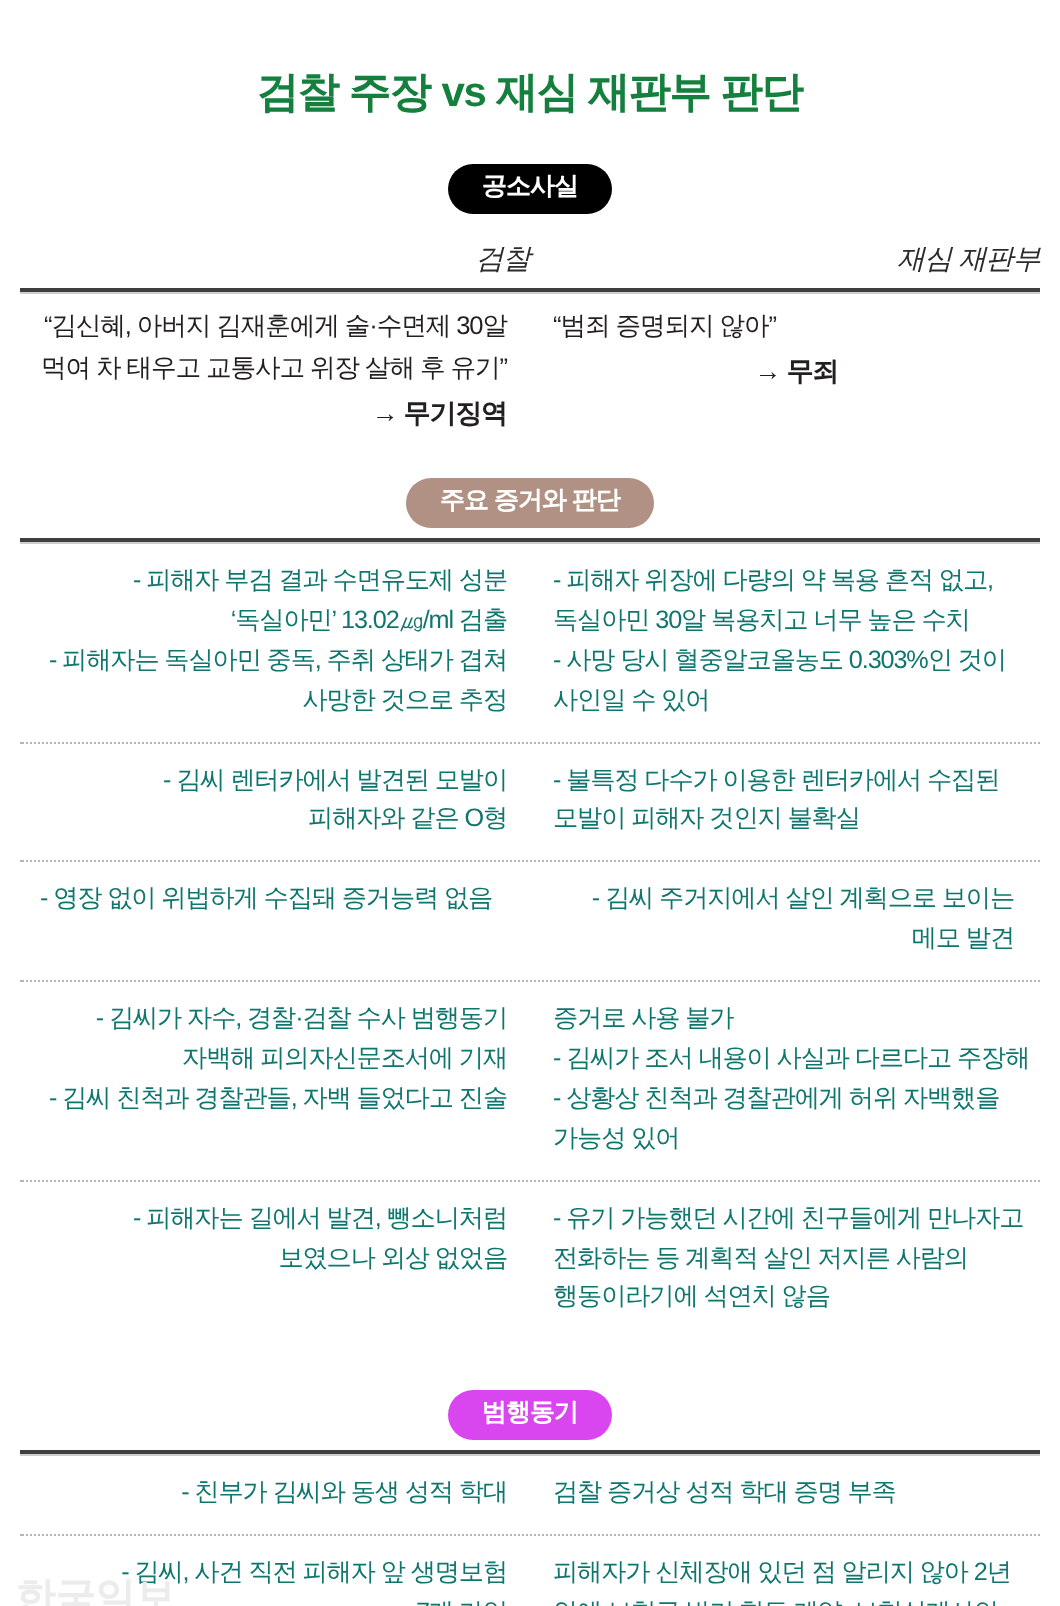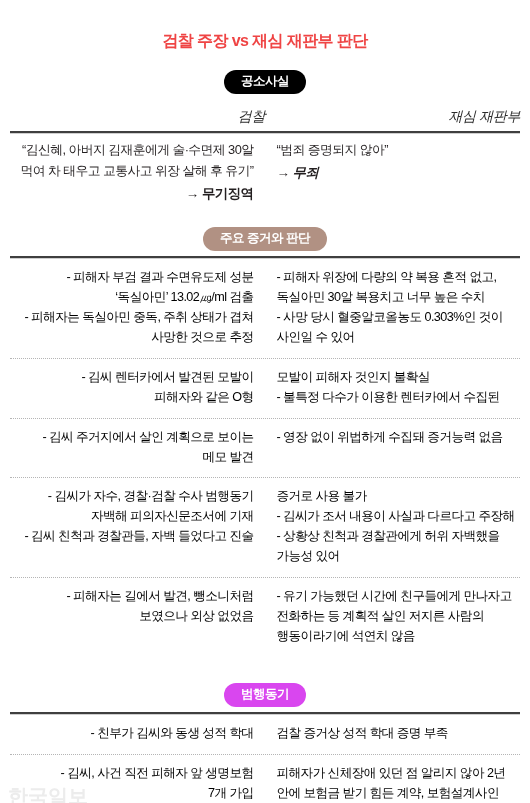--- a/index.html
+++ b/index.html
@@ -21,24 +21,24 @@
   .page {
     width: 530px;
     height: 803px;
     position: relative;
     padding: 0 10px;
   }
 
   
   .title {
     text-align: center;
-    font-size: 16px;
+    font-size: 21px;
     font-weight: bold;
     letter-spacing: -0.6px;
-    color: #ef4444;
+    color: #15803d;
     padding-top: 20px;
     line-height: 1.2;
   }
 
   
   .badge-row {
     display: flex;
     justify-content: center;
     align-items: center;
   }
@@ -91,21 +91,21 @@
   .cmp-row {
     display: flex;
     width: 100%;
     align-items: flex-start;
   }
   .cmp-row .cell {
     flex: 1 1 0;
     font-size: 12.6px;
     line-height: 1.58;
     letter-spacing: -0.55px;
-    color: #000000;
+    color: #0f766e;
     padding: 9px 0 10px 0;
     word-break: keep-all;
   }
   .cmp-row .cell.left {
     text-align: right;
     padding-right: 13px;
   }
   .cmp-row .cell.right {
     text-align: left;
     padding-left: 10px;
@@ -130,21 +130,21 @@
   .charge-cell.right { text-align: left;  padding-left: 10px; }
   .charge-cell p { margin: 0; }
   .verdict {
     font-weight: bold;
     font-size: 13.4px;
     letter-spacing: -0.5px;
     margin-top: 1px;
     display: block;
   }
   .charge-cell.left .verdict  { text-align: right; }
-  .charge-cell.right .verdict { text-align: left; font-style: italic; }
+  .charge-cell.right .verdict { text-align: center; }
 
   .gap-sm  { height: 9px; }
   .gap-md  { height: 22px; }
   .gap-lg  { height: 26px; }
 
   
   .watermark {
     position: absolute;
     left: 8px;
     bottom: 8px;
@@ -214,34 +214,34 @@
     </div>
 
     <div class="rule-dotted"></div>
 
     <div class="cmp-row">
       <div class="cell left">
         <p>- 김씨 렌터카에서 발견된 모발이</p>
         <p>피해자와 같은 O형</p>
       </div>
       <div class="cell right">
+        <p>- 불특정 다수가 이용한 렌터카에서 수집된</p>
         <p>모발이 피해자 것인지 불확실</p>
-        <p>- 불특정 다수가 이용한 렌터카에서 수집된</p>
-      </div>
-    </div>
-
-    <div class="rule-dotted"></div>
-
-    <div class="cmp-row">
+      </div>
+    </div>
+
+    <div class="rule-dotted"></div>
+
+    <div class="cmp-row">
+      <div class="cell right">
+        <p>- 영장 없이 위법하게 수집돼 증거능력 없음</p>
+      </div>
       <div class="cell left">
         <p>- 김씨 주거지에서 살인 계획으로 보이는</p>
         <p>메모 발견</p>
-      </div>
-      <div class="cell right">
-        <p>- 영장 없이 위법하게 수집돼 증거능력 없음</p>
       </div>
     </div>
 
     <div class="rule-dotted"></div>
 
     <div class="cmp-row">
       <div class="cell left">
         <p>- 김씨가 자수, 경찰·검찰 수사 범행동기</p>
         <p>자백해 피의자신문조서에 기재</p>
         <p>- 김씨 친척과 경찰관들, 자백 들었다고 진술</p>

